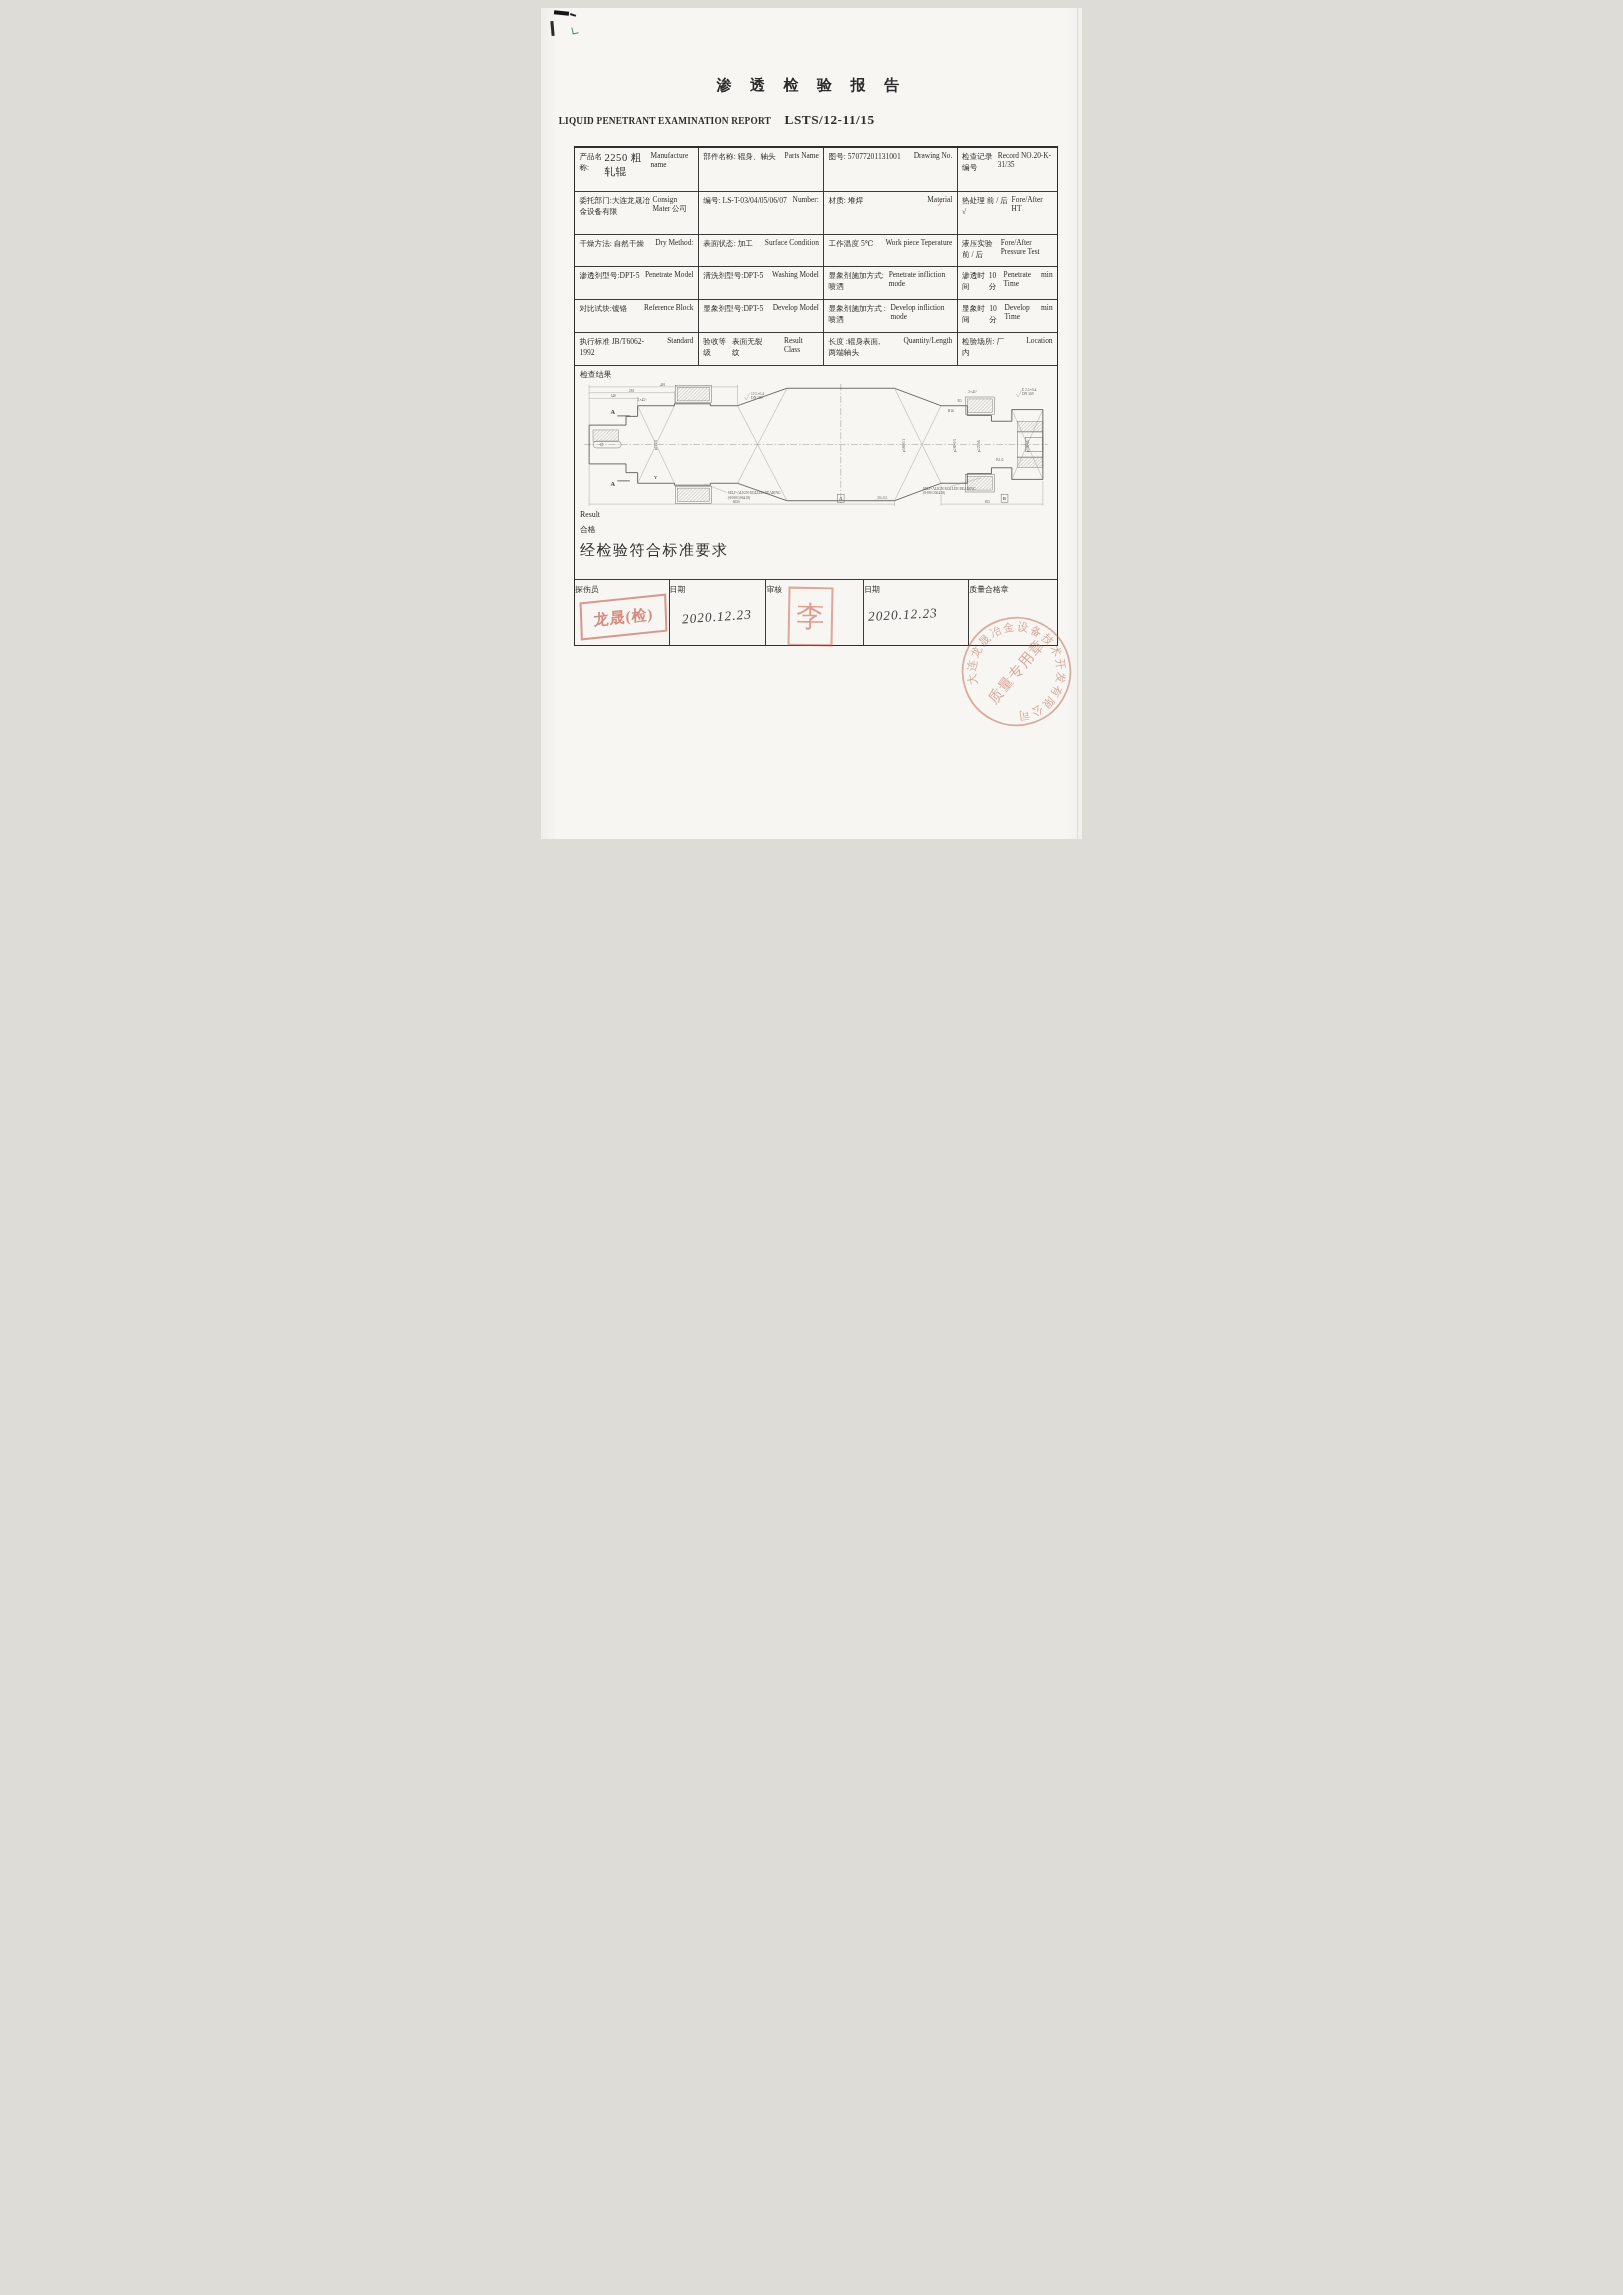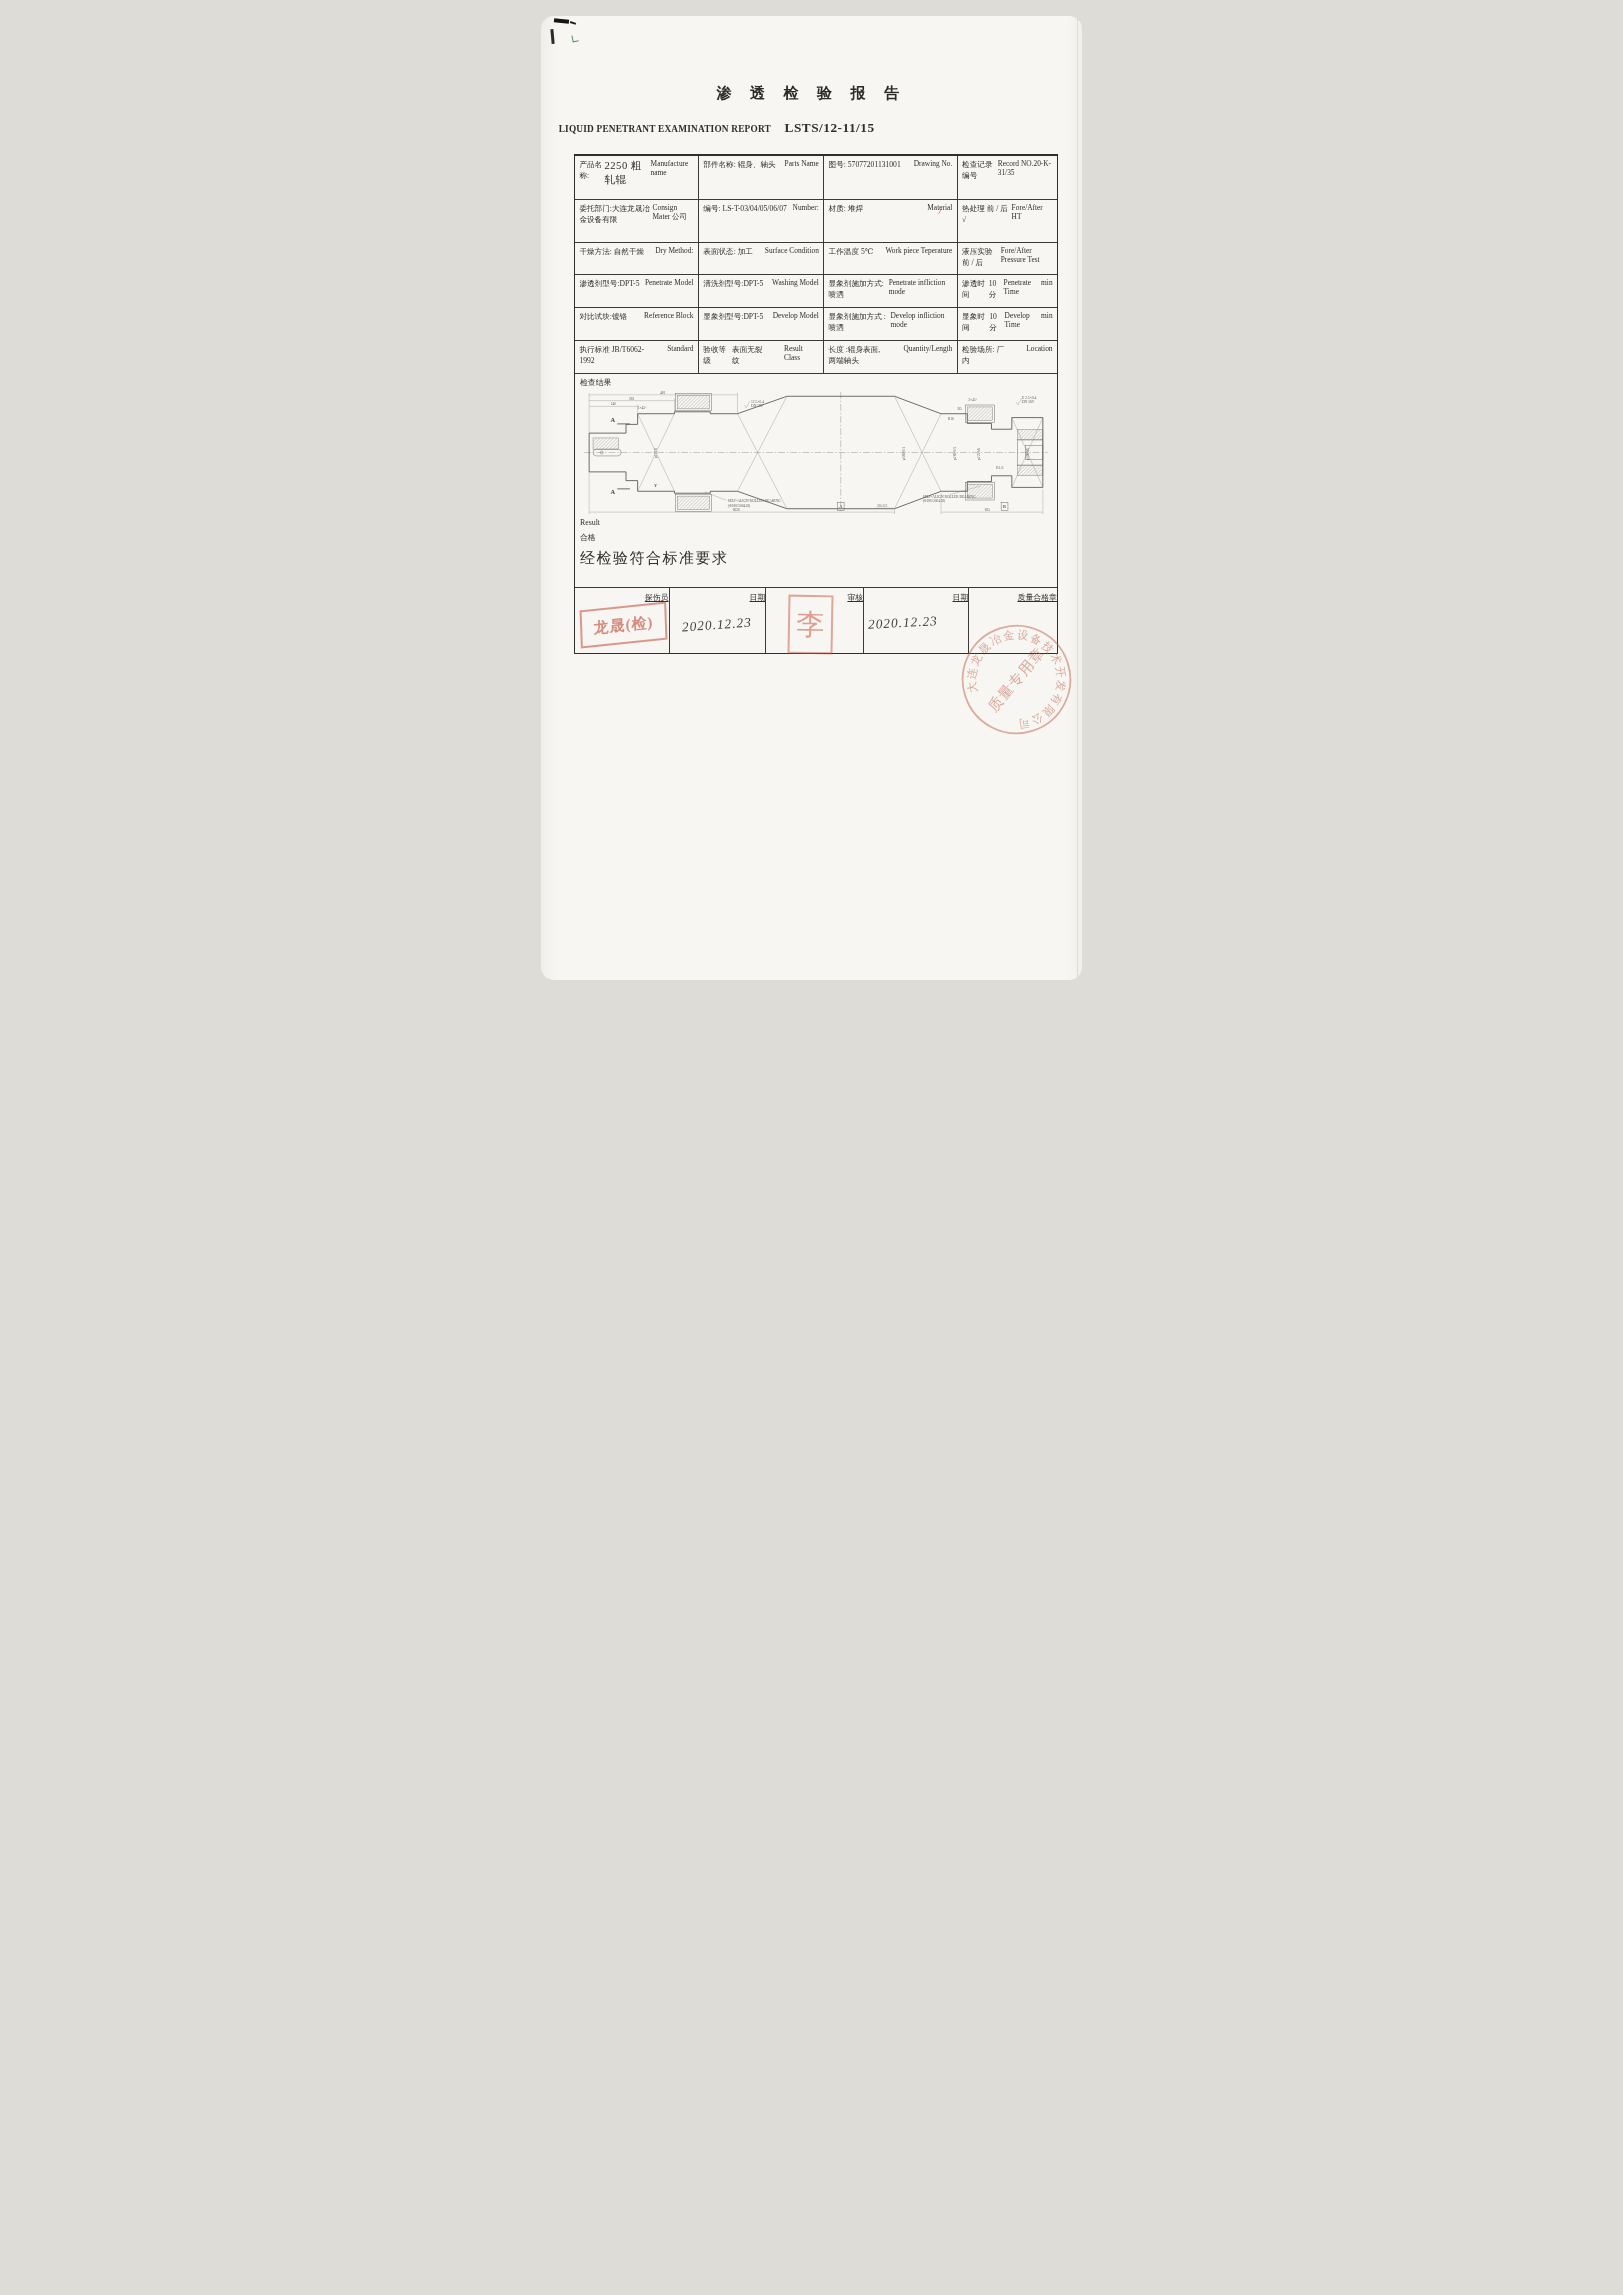--- a/index.html
+++ b/index.html
@@ -1,18 +1,18 @@
 <!DOCTYPE html>
 <html style="font-size:7.9px"><head>
 <meta charset="utf-8">
 <style>
   html,body{margin:0;padding:0;background:#dedcd7;}
-  .sheet{position:relative;width:541px;height:964px;margin:16px auto;
+  .sheet{position:relative;width:541px;height:831px;margin:8px auto;
     background:linear-gradient(90deg,#efeeea 0,#f7f6f2 3%,#f7f6f2 97%,#f1f0ec 100%);
-    font-family:"Liberation Serif","DejaVu Serif",serif;color:#2e2e2e;overflow:hidden;border-radius:13px;}
+    font-family:"Liberation Serif","DejaVu Serif",serif;color:#2e2e2e;overflow:hidden;}
   
   .mark{position:absolute;}
   .mark1{left:12.8px;top:2.9px;width:14.7px;height:3.9px;background:#161616;transform:rotate(6deg);}
   .mark2{left:10.3px;top:13.3px;width:3.4px;height:14.7px;background:#2b2b2b;transform:rotate(-5deg);}
   .mark3{left:28.5px;top:6.4px;width:6.4px;height:2px;background:#222;transform:rotate(18deg);}
   .markg{left:31px;top:18.7px;width:4.9px;height:5.9px;border-left:1.5px solid rgba(52,110,70,.8);
          border-bottom:1.5px solid rgba(52,110,70,.8);transform:rotate(-12deg);}
   .markr1{left:396px;top:191px;width:2.9px;height:6.9px;border-right:1px solid rgba(190,60,50,.55);
           border-radius:0 0 2.9px 0;transform:rotate(24deg);}
   .markr2{left:426px;top:308px;width:2.5px;height:5.9px;border-left:1px solid rgba(190,60,50,.5);transform:rotate(-14deg);}
@@ -43,21 +43,21 @@
   
   .result-cell{position:relative;height:214px;box-sizing:border-box;padding:2.9px 4.9px;}
   .res-label{font-size:7.9px;}
   .draw{display:block;margin:1px auto 0 auto;width:472px;height:127px;}
   .res-en{font-size:7.9px;margin-top:2px;}
   .res-val{font-size:7.9px;margin-top:4.9px;}
   .conclusion{font-size:15px;margin-top:6.4px;letter-spacing:1.5px;}
   
   .sig-row{display:flex;height:65px;position:relative;}
   .sig{border-left:0.8px solid #3a3a3a;box-sizing:border-box;padding-top:3.9px;
-    text-align:right;font-size:7.9px;text-decoration:underline;}
+    text-align:left;font-size:7.9px;}
   .sig:first-child{border-left:none;}
   .s1{width:19.4%;}.s2{width:20.1%;}.s3{width:20.3%;}.s4{width:21.8%;}.s5{width:18.4%;}
   .hand{position:absolute;font-style:italic;font-size:13.3px;color:#3f3f44;
     letter-spacing:1px;white-space:nowrap;}
   .hand1{left:107px;top:28.5px;transform:rotate(-4deg);}
   .hand2{left:293px;top:27px;transform:rotate(-3deg);}
   .stamp-rect{position:absolute;left:4.9px;top:17.7px;width:83px;height:34px;
     border:2px solid rgba(193,72,56,.55);transform:rotate(-6deg) skewX(-4deg);
     display:flex;align-items:center;justify-content:center;
     font-size:15px;font-weight:bold;color:rgba(193,72,56,.62);letter-spacing:1px;}

